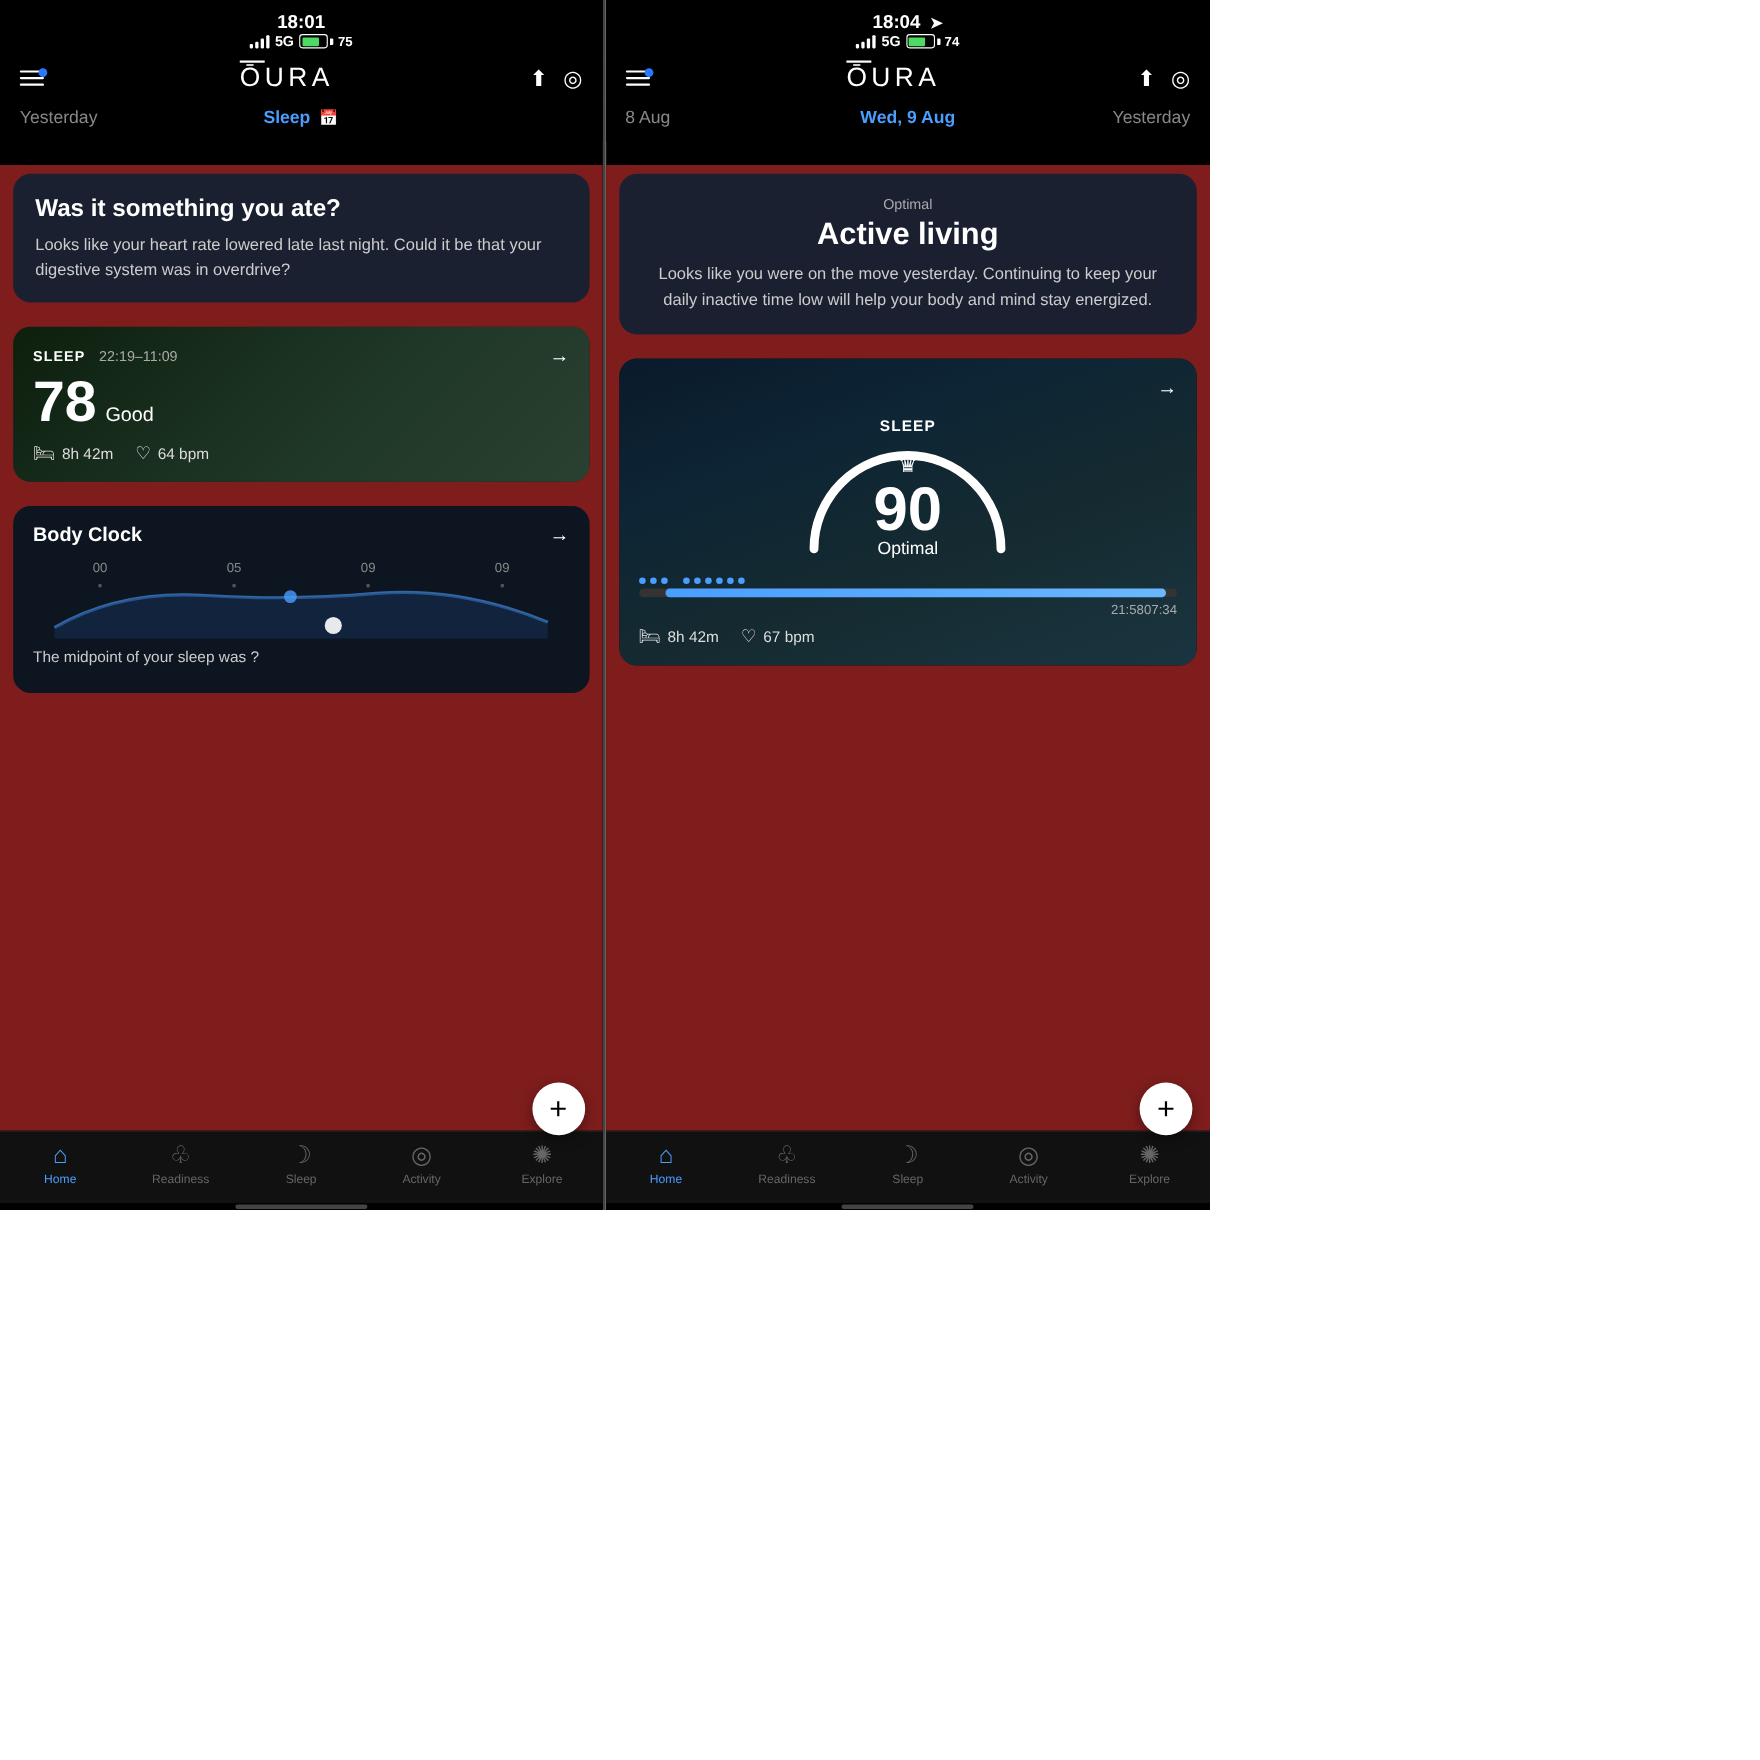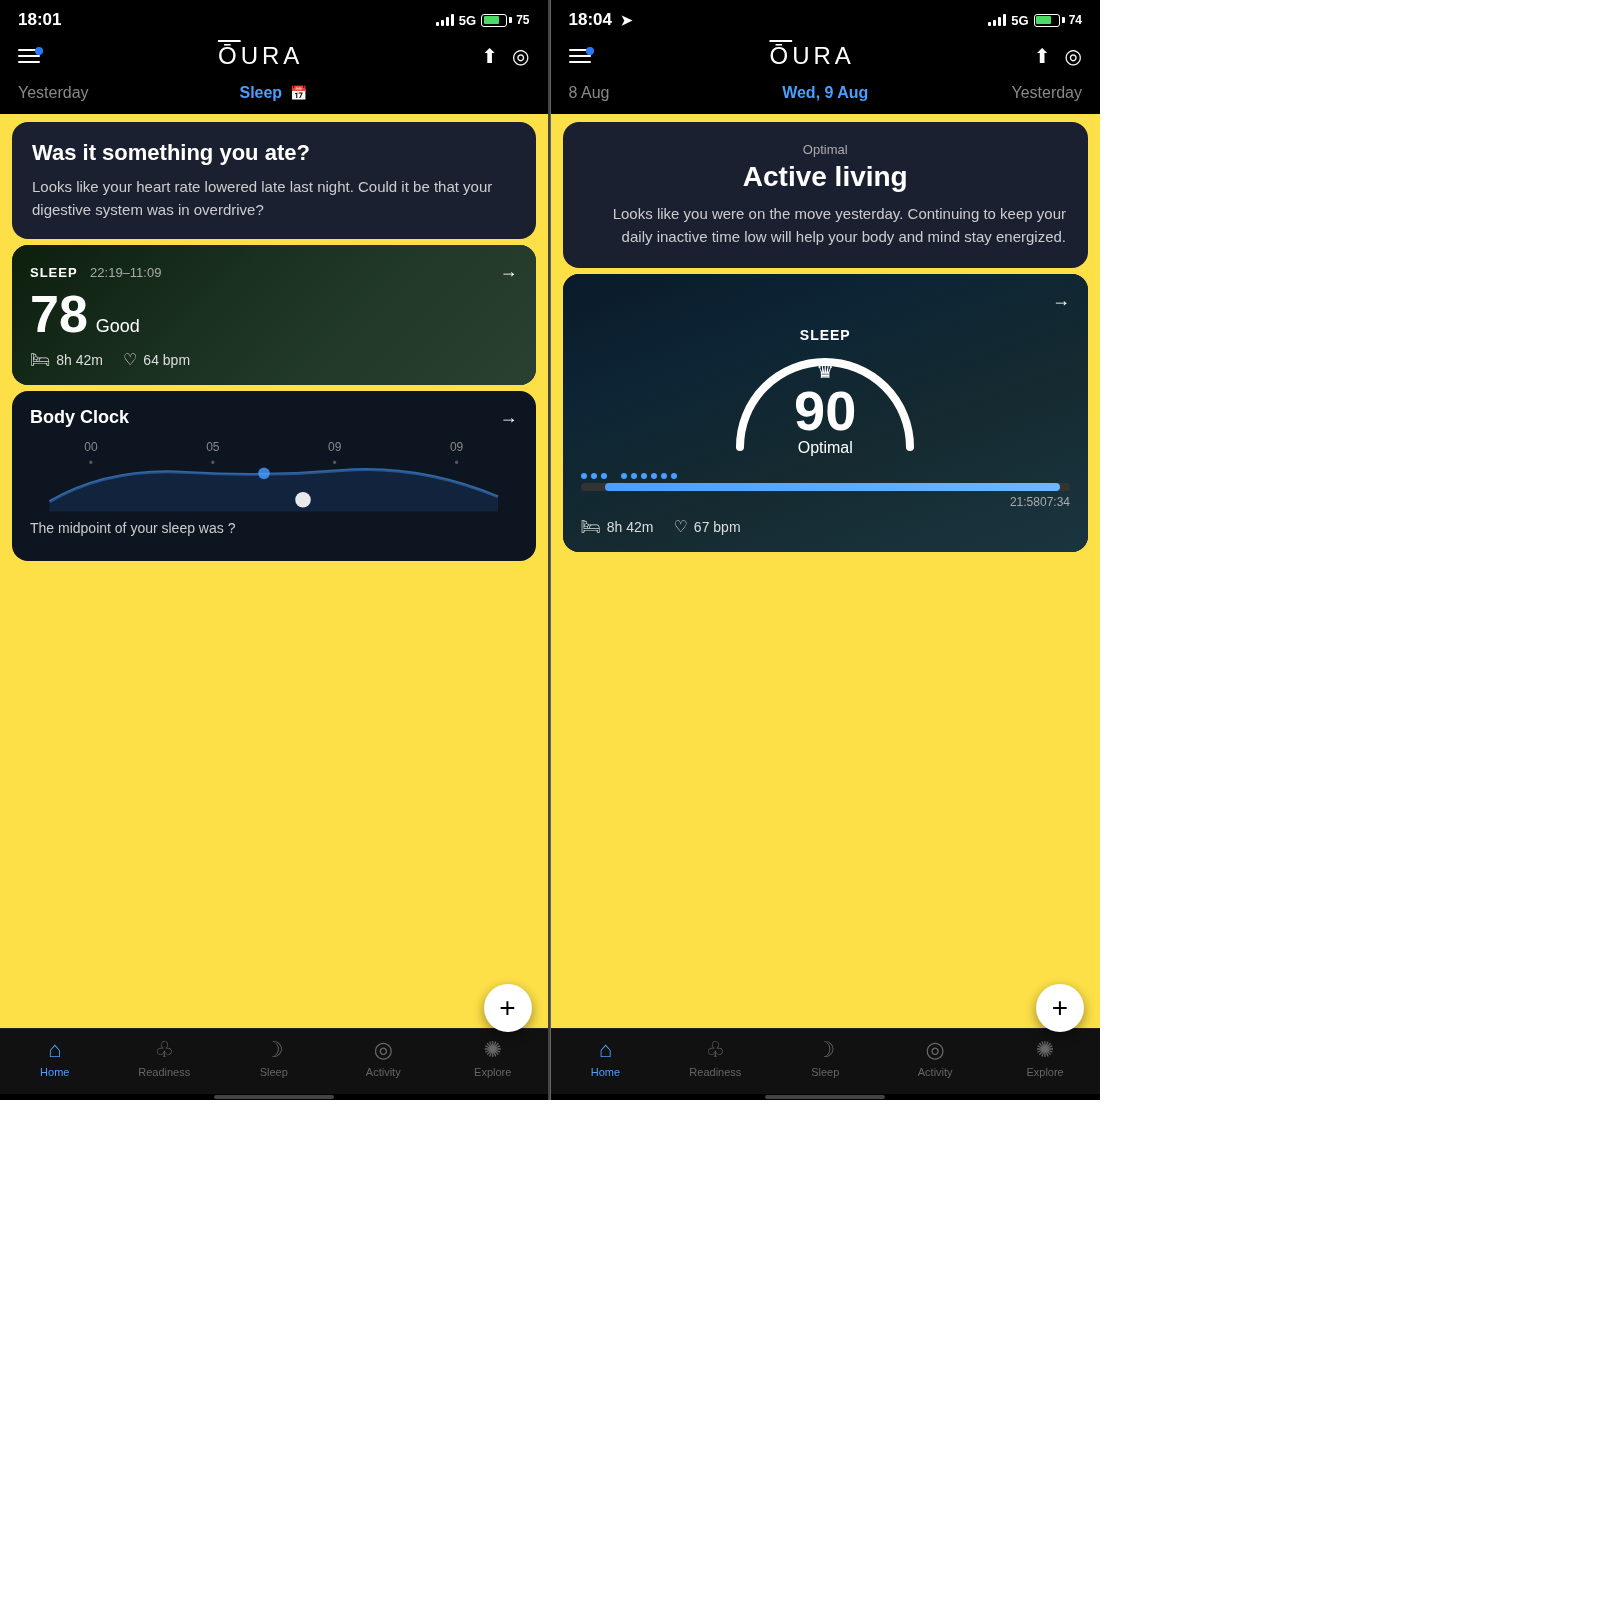--- a/index.html
+++ b/index.html
@@ -24,20 +24,21 @@
     .phone-left { border-right: 2px solid #444; }
 
     
     .status-bar {
       display: flex;
       justify-content: space-between;
       align-items: center;
       padding: 10px 18px 6px;
       background: #000;
       flex-shrink: 0;
+      flex-direction: column;
     }
     .status-time {
       font-size: 17px;
       font-weight: 600;
       color: #fff;
     }
     .status-right {
       display: flex;
       align-items: center;
       gap: 5px;
@@ -168,24 +169,25 @@
       font-size: 14px;
       margin-left: 4px;
     }
     .date-tab-yesterday { text-align: left; }
     .date-tab-tomorrow { text-align: right; }
 
     
     .scroll-content {
       flex: 1;
       overflow: hidden;
-      background: #fde047;
+      background: #7f1d1d;
       display: flex;
       flex-direction: column;
-      gap: 0;
+      gap: 16px;
+      margin-top: 21px;
     }
 
     
     .insight-card {
       background: #1a2030;
       margin: 8px 12px 6px;
       border-radius: 16px;
       padding: 18px 20px;
     }
     .insight-title {
@@ -727,21 +729,21 @@
     <div class="date-tab date-tab-yesterday">8 Aug</div>
     <div class="date-tab active">Wed, 9 Aug</div>
     <div class="date-tab date-tab-tomorrow">Yesterday</div>
   </div>
 
   <div class="scroll-content">
 
     <div class="insight-card-right">
       <div class="optimal-badge">Optimal</div>
       <div class="active-living-title">Active living</div>
-      <div class="insight-body" style="text-align:right;">Looks like you were on the move yesterday. Continuing to keep your daily inactive time low will help your body and mind stay energized.</div>
+      <div class="insight-body" style="text-align:center;">Looks like you were on the move yesterday. Continuing to keep your daily inactive time low will help your body and mind stay energized.</div>
     </div>
 
     <div class="sleep-gauge-card">
       <div class="sleep-gauge-bg"></div>
       <div class="sleep-gauge-content">
         <div style="display:flex;justify-content:space-between;align-items:center;margin-bottom:8px;">
           <span></span>
           <span class="arrow-icon">→</span>
         </div>
         <div class="gauge-wrapper">

